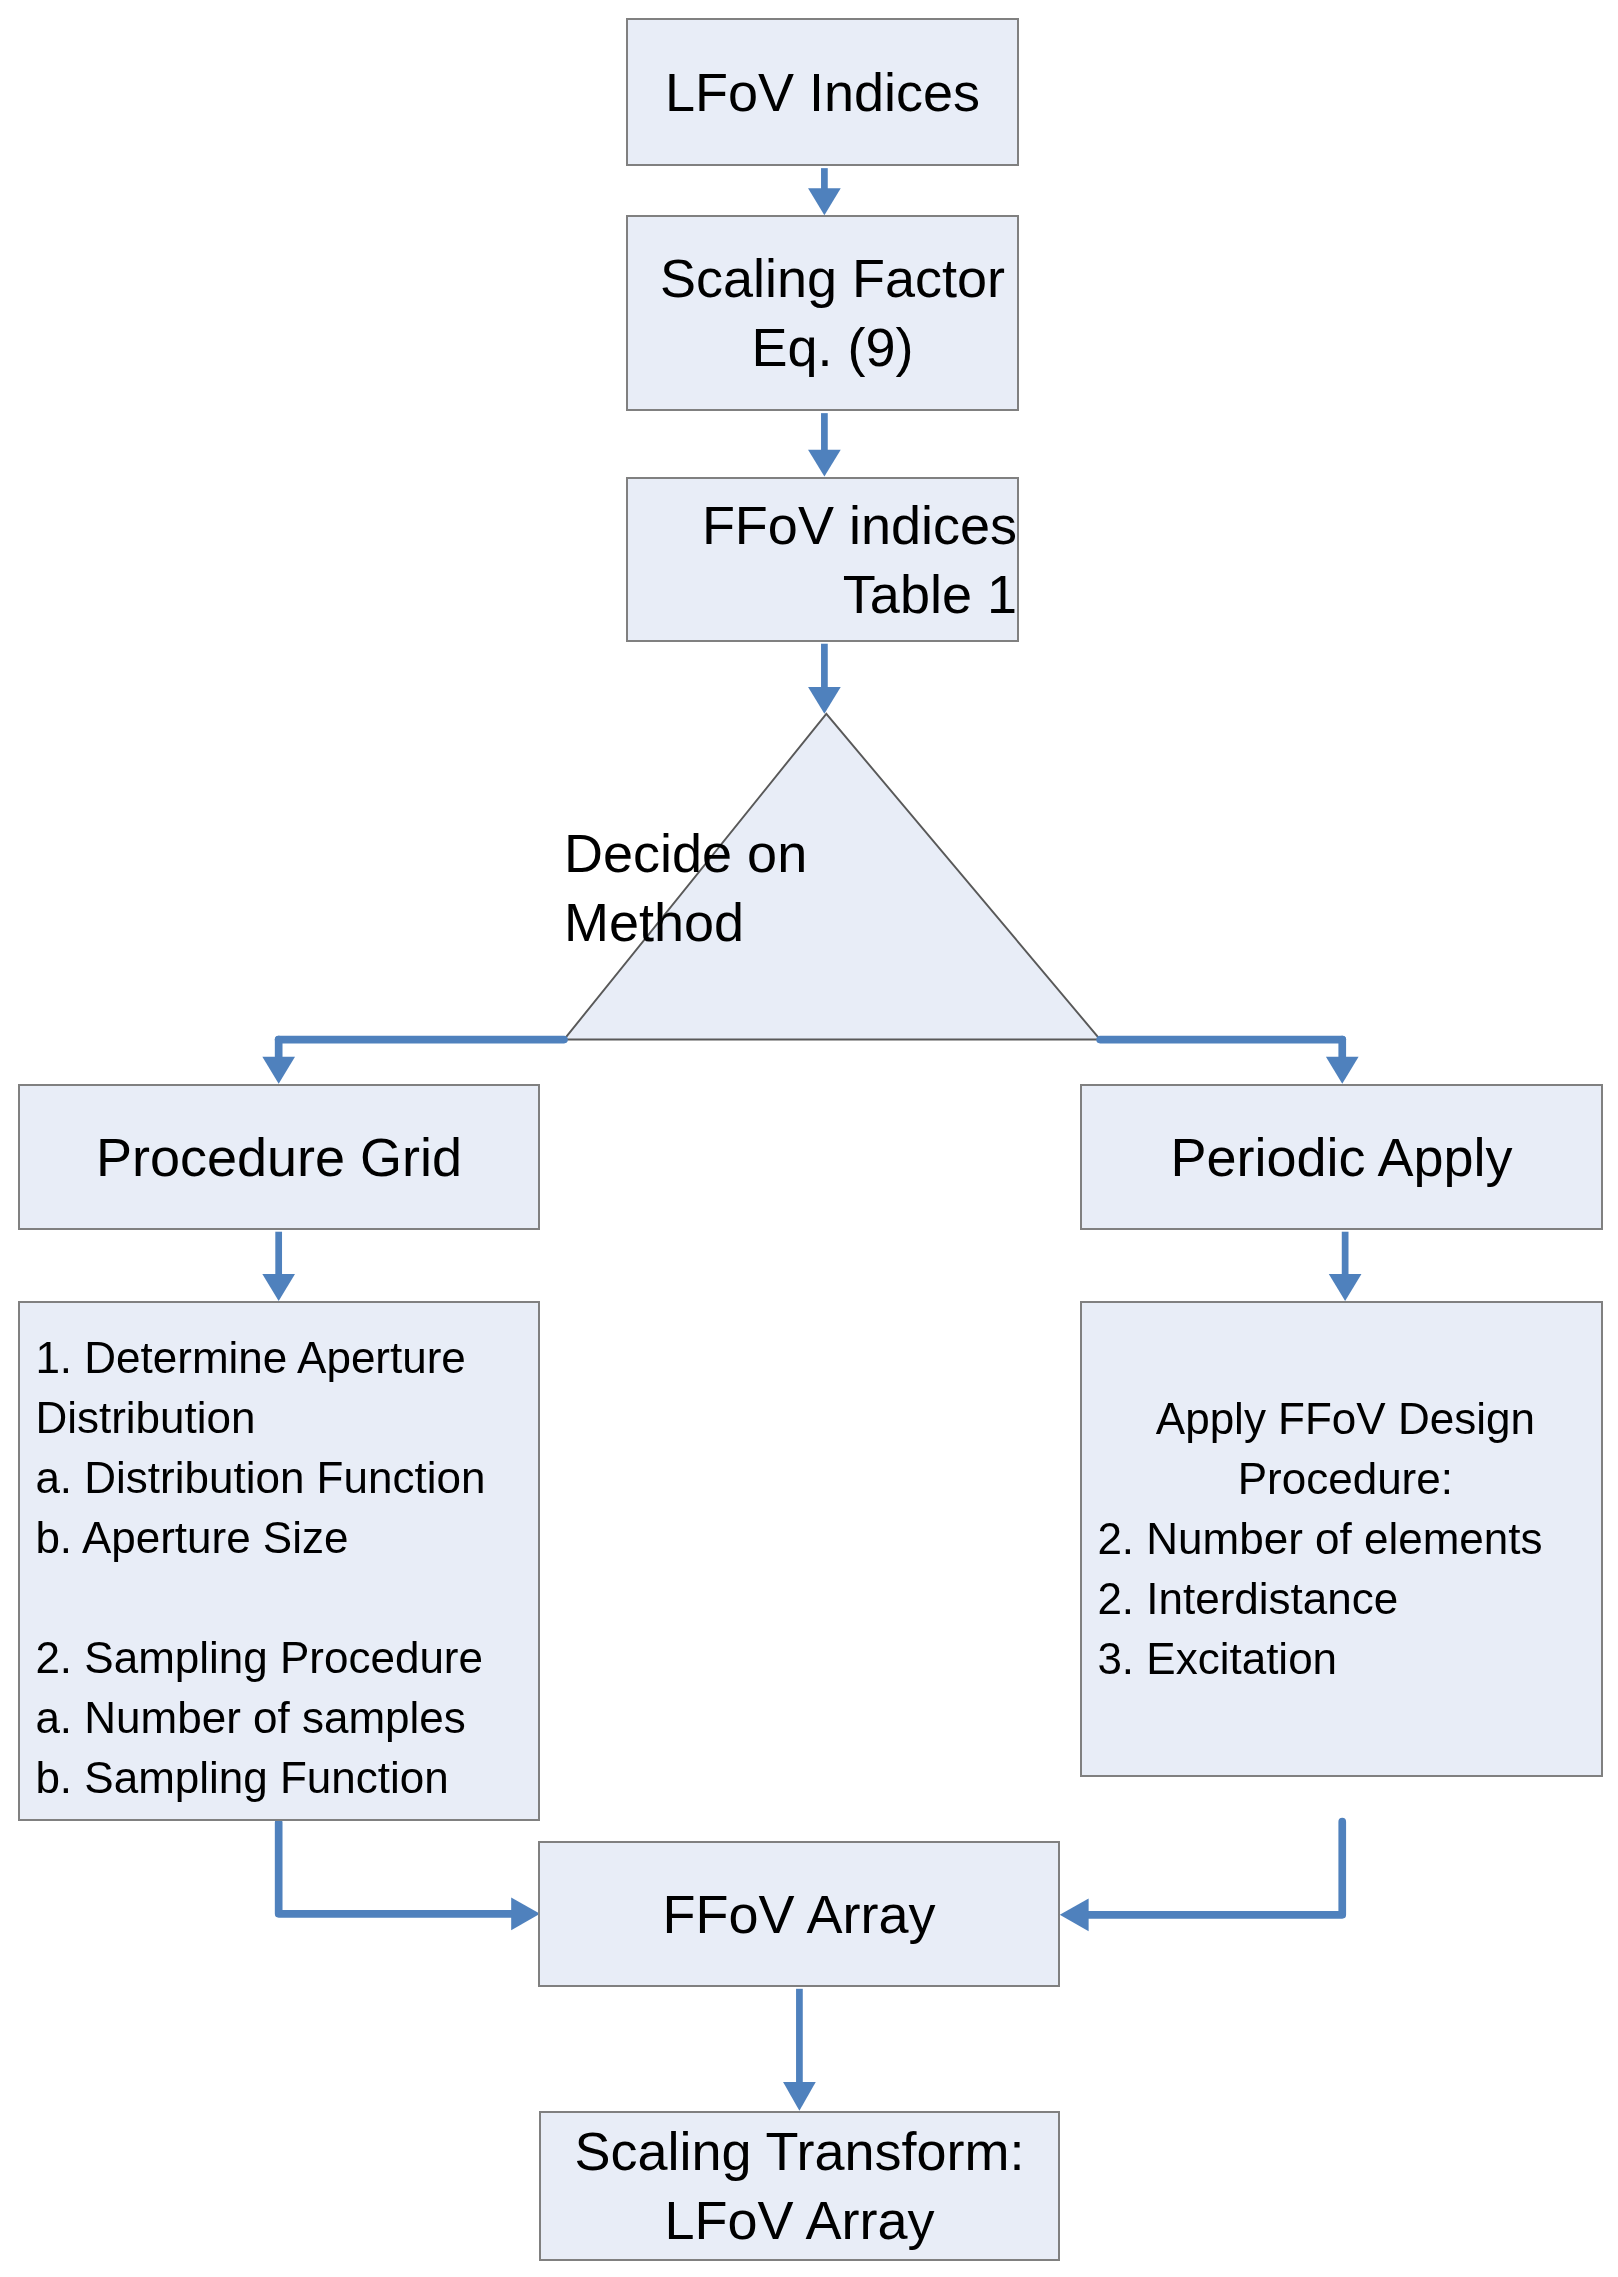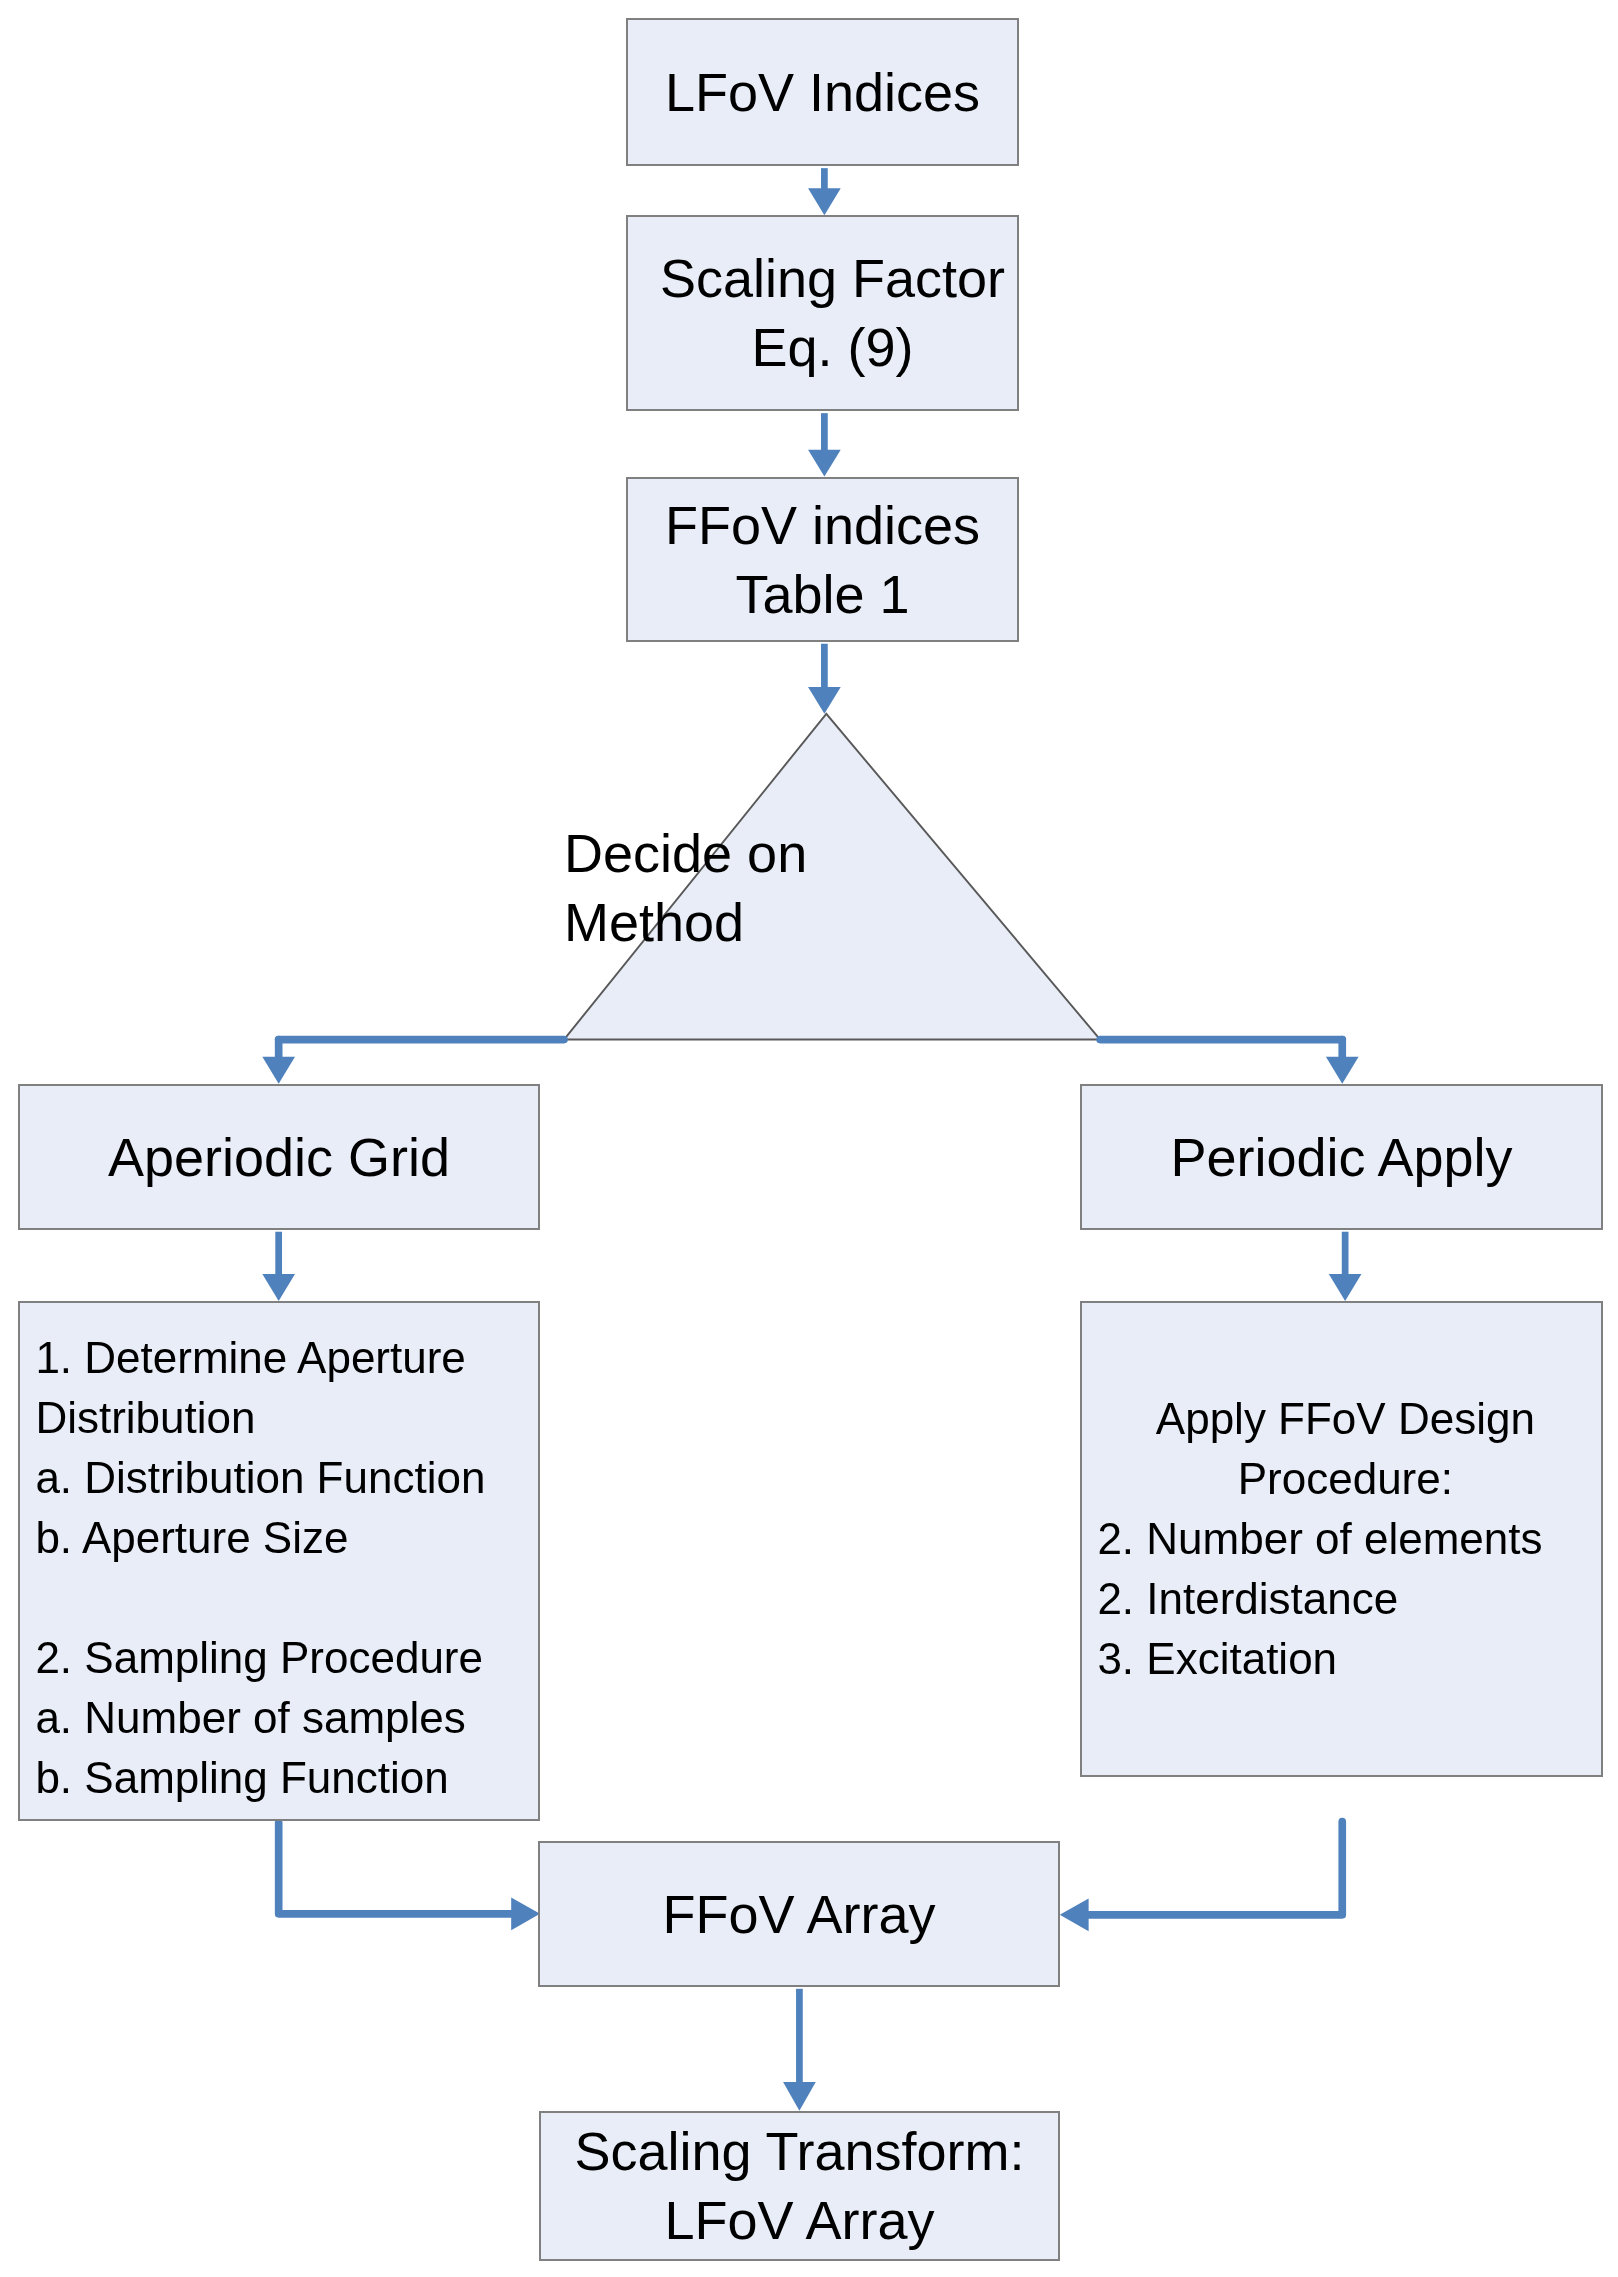--- a/index.html
+++ b/index.html
@@ -28,21 +28,21 @@
     border:2.9px solid var(--box_border);
     box-sizing:border-box;
     display:flex;flex-direction:column;
     align-items:center;justify-content:center;
     text-align:center;
   }
   .hdr{font-size:54px;line-height:69px;white-space:nowrap;}
   .lst{font-size:44px;line-height:60px;white-space:nowrap;}
   .box-lfov      {left:626px;top:18px;  width:393px;height:148px;}
   .box-scaling   {left:626px;top:215px; width:393px;height:196px;padding-left:20px;}
-  .box-ffovidx   {left:626px;top:477px; width:393px;height:165px;}
+  .box-ffovidx   {left:626px;top:477px; width:393px;height:165px;align-items:flex-end;}
   .box-aperiodic {left:18px;  top:1084px;width:522px;height:146px;}
   .box-periodic  {left:1080px;top:1084px;width:523px;height:146px;}
   .box-apersteps {left:18px;  top:1301px;width:522px;height:520px;
                   align-items:flex-start;justify-content:flex-start;
                   text-align:left;padding:25px 7.7px 0 15.4px;}
   .box-persteps  {left:1080px;top:1301px;width:523px;height:476px;
                   align-items:stretch;justify-content:center;
                   text-align:left;padding:0 7.7px 0 15.4px;}
   .box-ffovarr   {left:538px;top:1841px;width:522px;height:146px;}
   .box-scaletr   {left:539px;top:2111px;width:521px;height:150px;}
@@ -126,21 +126,21 @@
     <div class="hdr">FFoV indices</div>
     <div class="hdr">Table 1</div>
   </div>
 
   <div class="tri-label">
     <div class="hdr">Decide on</div>
     <div class="hdr">Method</div>
   </div>
 
   <div class="box box-aperiodic">
-    <div class="hdr">Aperiodic Grid</div>
+    <div class="hdr">Procedure Grid</div>
   </div>
 
   <div class="box box-periodic">
     <div class="hdr">Periodic Apply</div>
   </div>
 
   <div class="box box-apersteps">
     <div class="lst">1. Determine Aperture</div>
     <div class="lst">Distribution</div>
     <div class="lst">a. Distribution Function</div>

